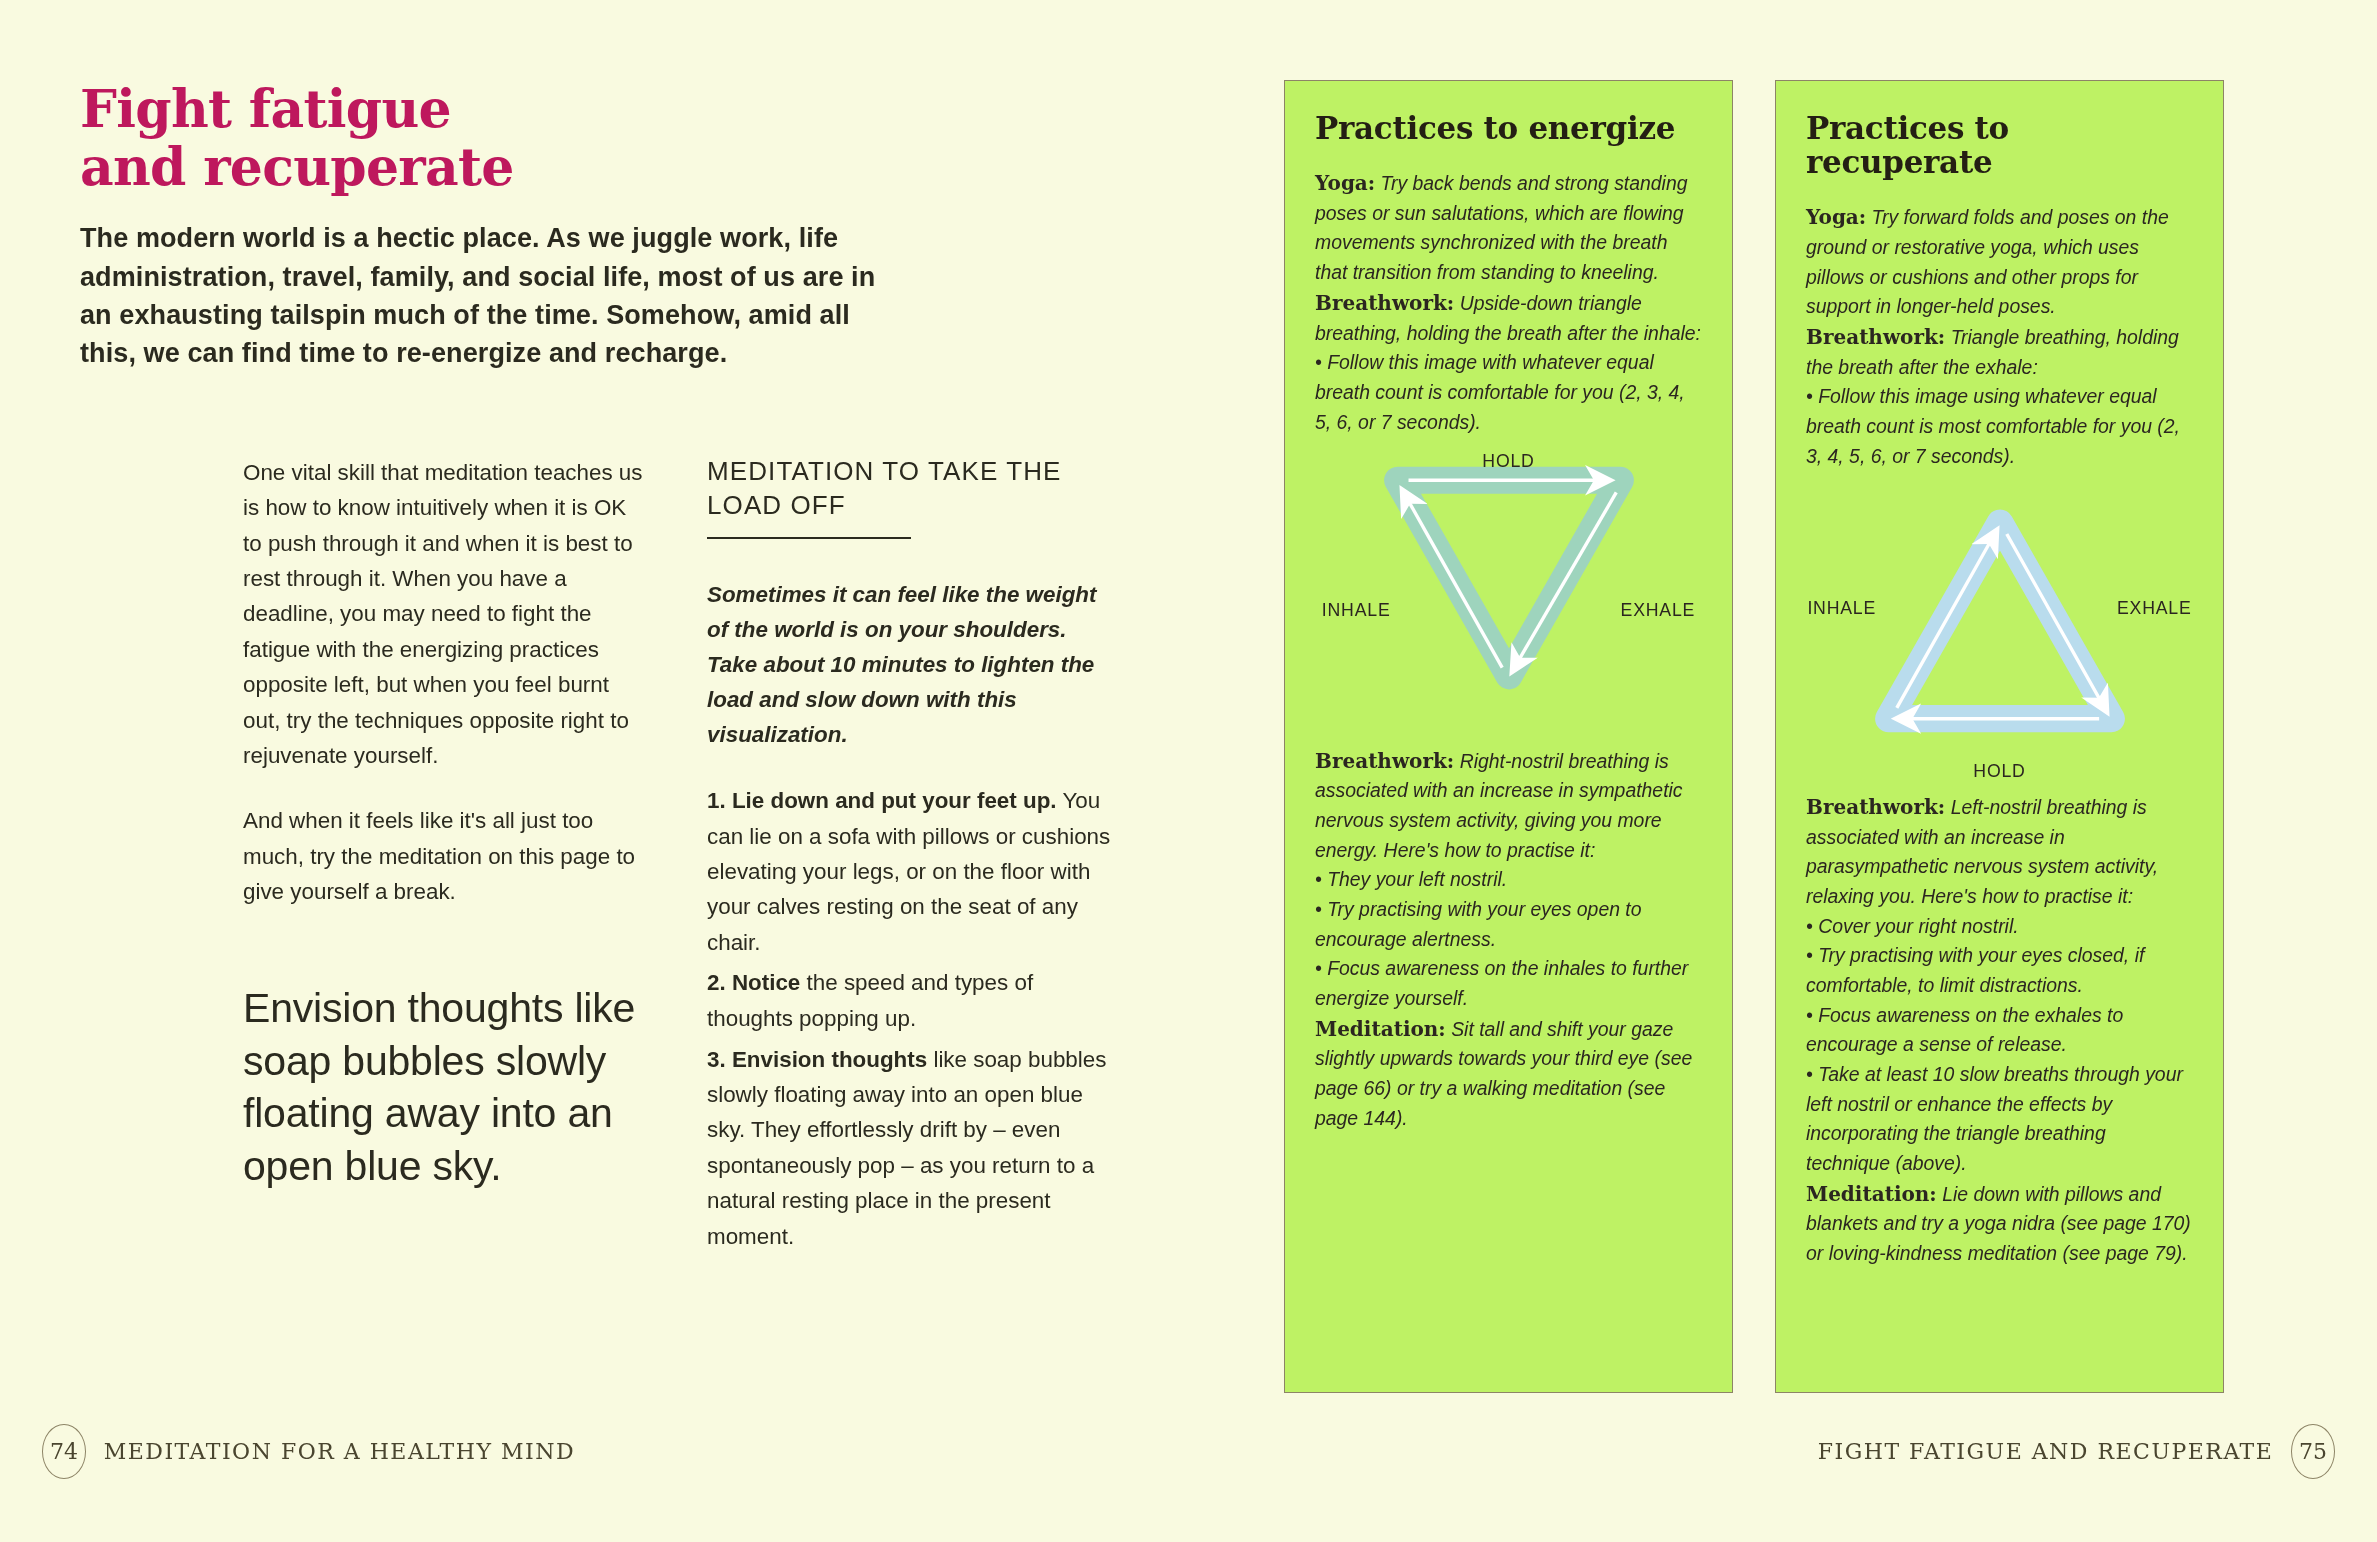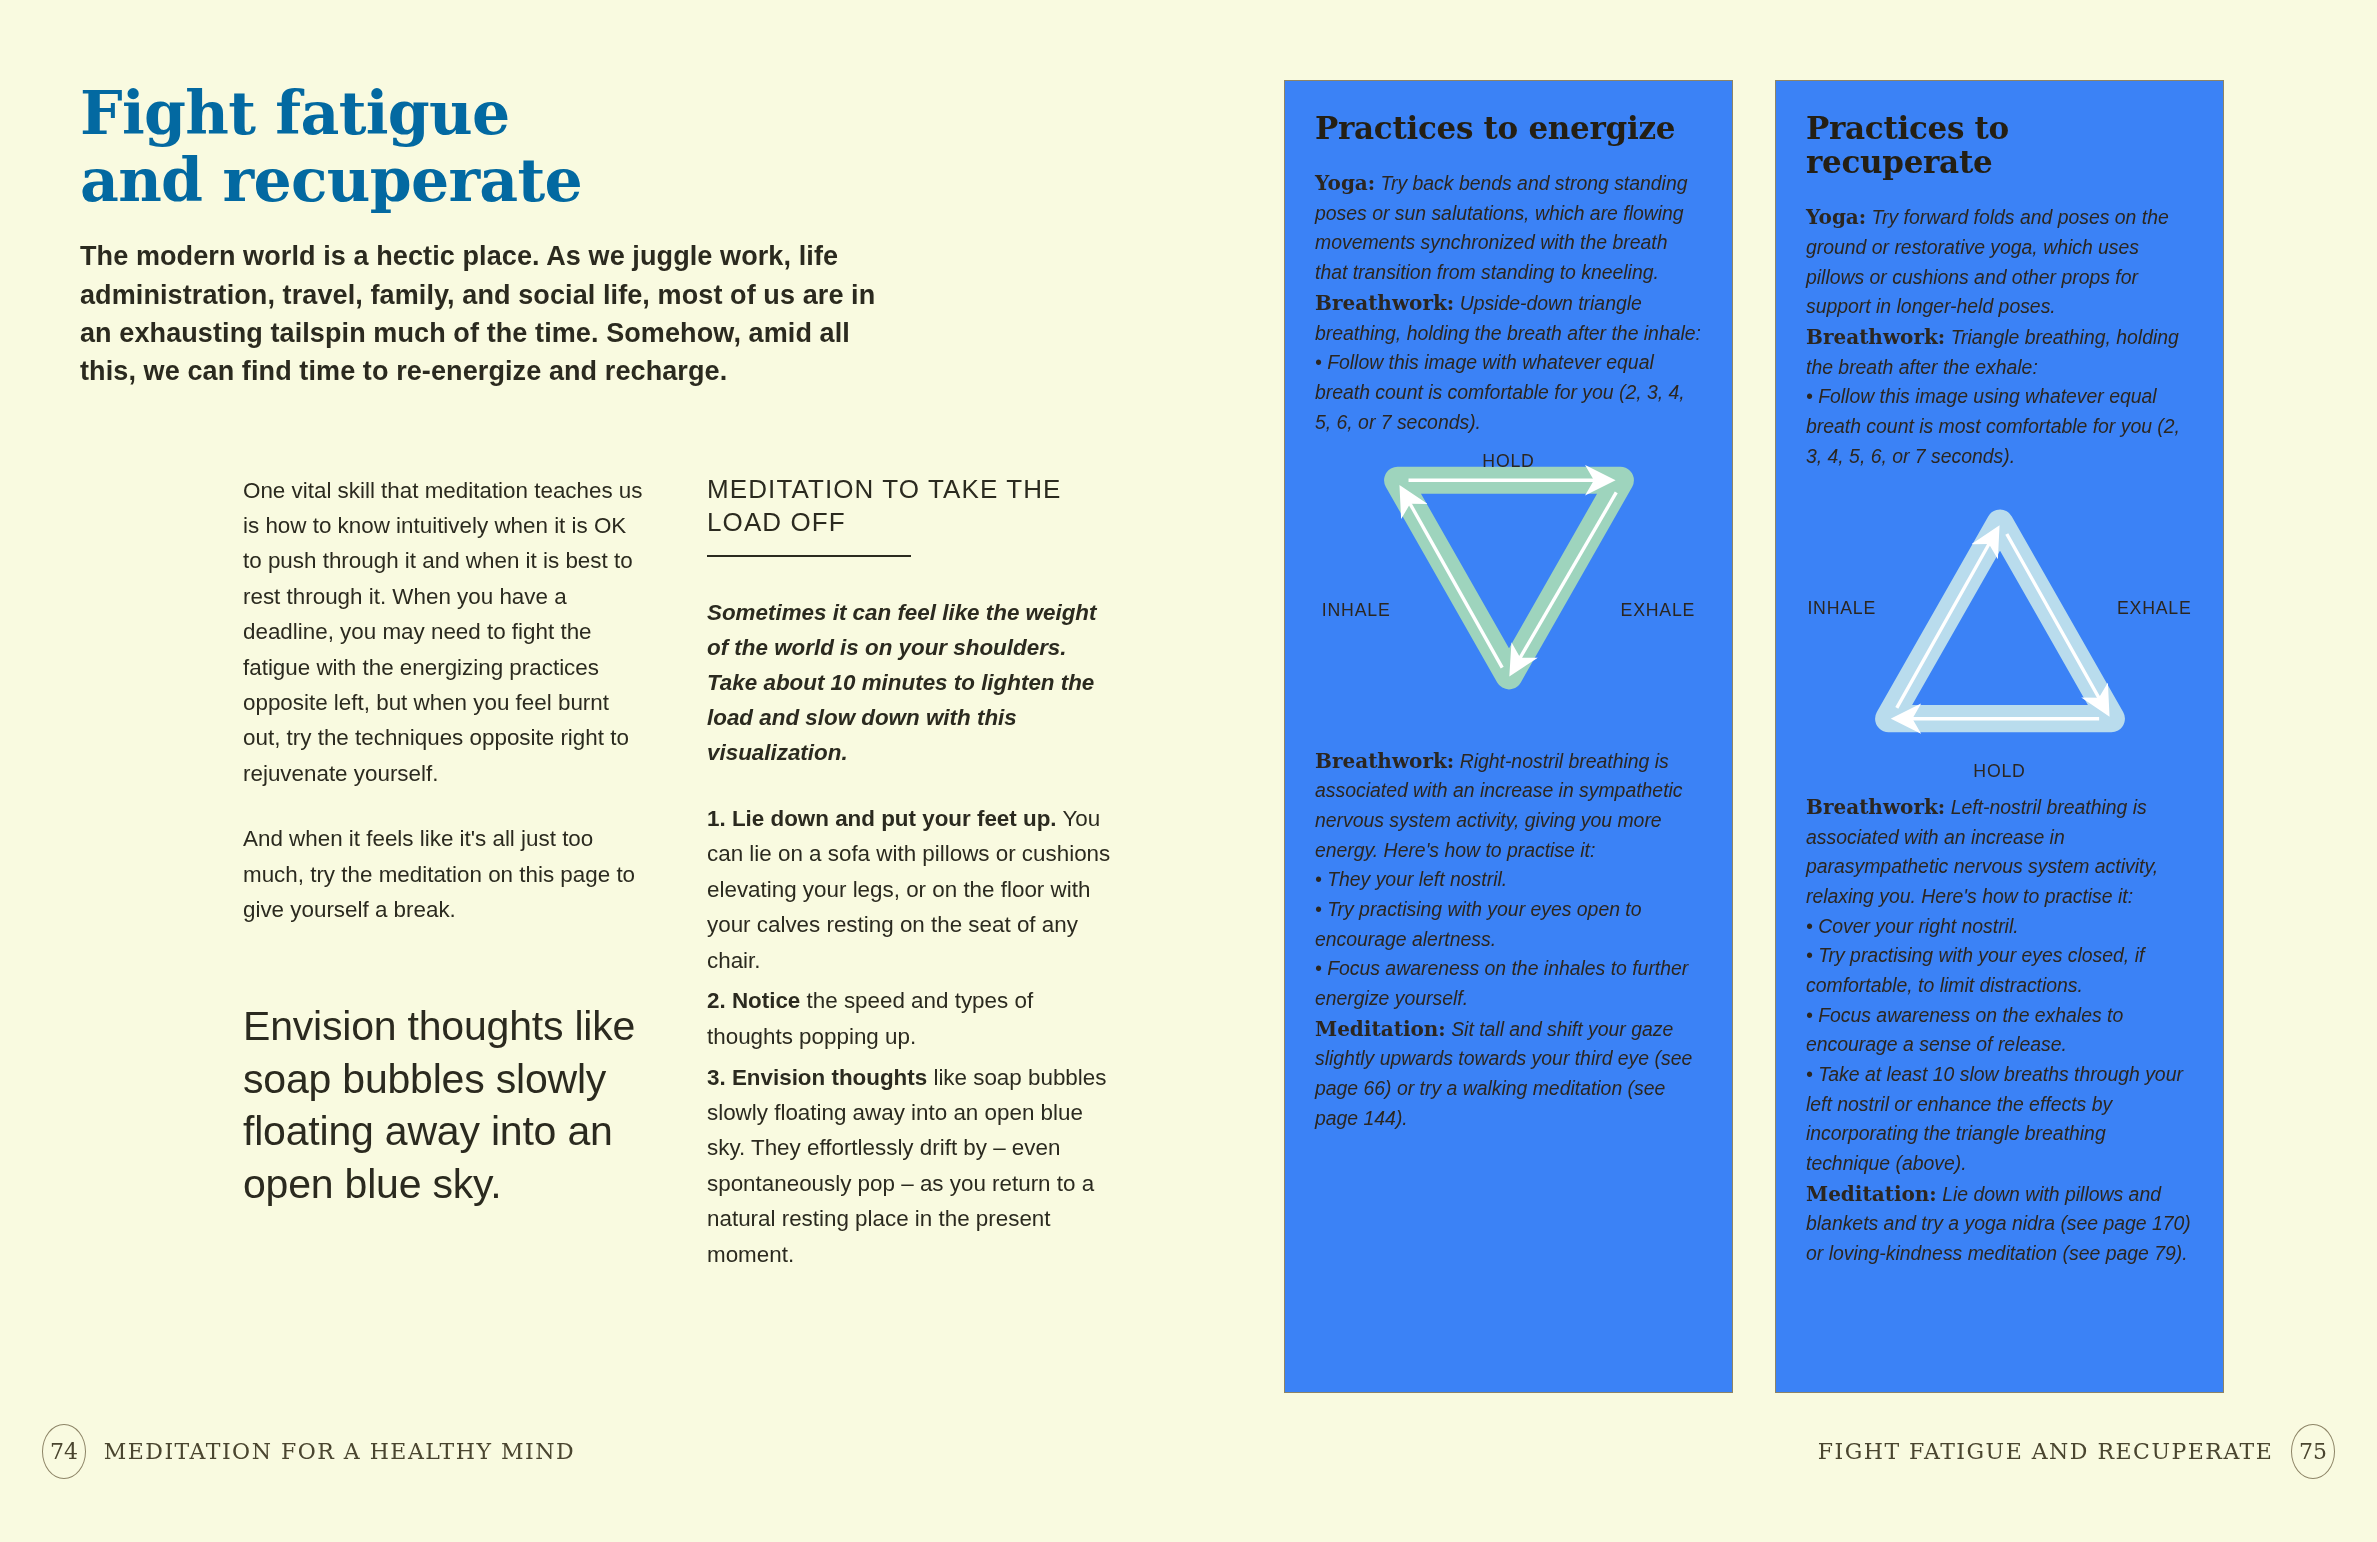--- a/index.html
+++ b/index.html
@@ -20,24 +20,24 @@
   
   .left-side {
     position: absolute;
     left: 80px;
     top: 80px;
     width: 1115px;
   }
   .display-title {
     font-family: "DejaVu Serif", "Liberation Serif", serif;
     font-weight: 700;
-    font-size: 60px;
+    font-size: 52px;
     line-height: 1.12;
     letter-spacing: -0.7px;
-    color: #0369a1;
+    color: #be185d;
     margin: 0 0 23px 0;
   }
   .display-title .line { display: block; }
 
   .lede {
     font-size: 27px;
     line-height: 1.42;
     font-weight: 600;
     color: #2b2a1f;
     width: 826px;
@@ -105,21 +105,21 @@
   .panels {
     position: absolute;
     top: 80px;
     left: 1284px;
     display: flex;
     gap: 42px;
   }
   .panel {
     width: 449px;
     height: 1313px;
-    background: #3b82f6;
+    background: #bef264;
     border: 1.4px solid #8d8466;
     box-sizing: border-box;
     padding: 30px 30px 27px 30px;
     position: relative;
   }
   .panel-title {
     font-family: "DejaVu Serif", "Liberation Serif", serif;
     font-weight: 700;
     font-size: 31px;
     line-height: 1.1;

